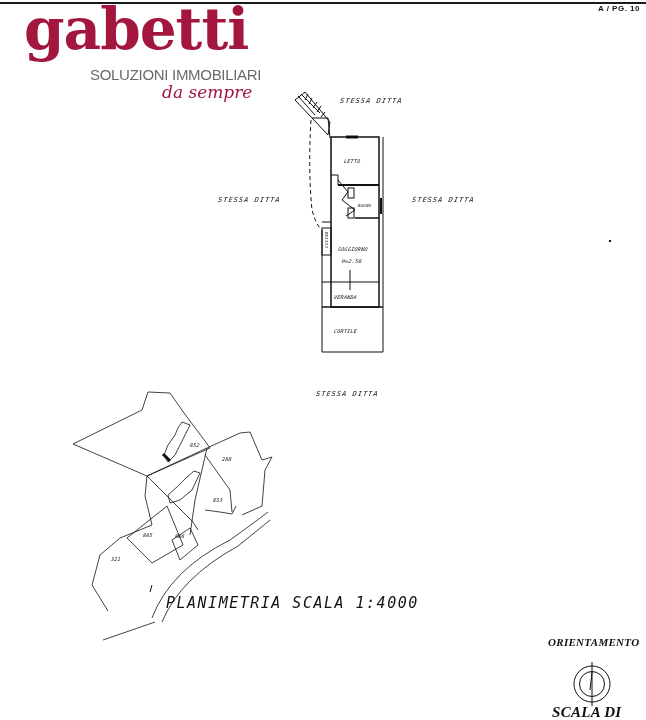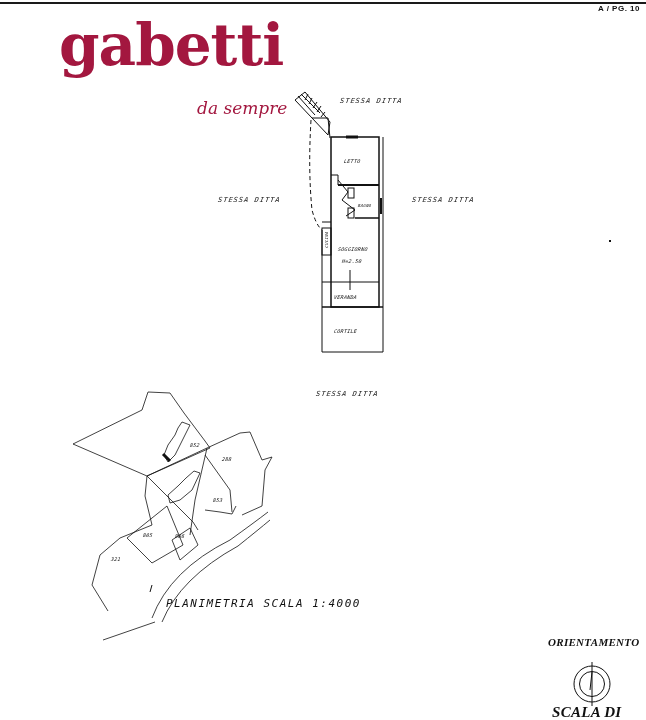--- a/index.html
+++ b/index.html
@@ -1,37 +1,38 @@
 <!DOCTYPE html>
 <html><head>
   <meta charset="utf-8">
   <style>
     html, body { margin:0; padding:0; background:#ffffff; }
     body { width:646px; height:720px; position:relative; overflow:hidden; font-family:"Liberation Sans", sans-serif; color:#111; }
     .topline { position:absolute; left:0; top:2px; width:646px; height:2px; background:#1a1a1a; }
     .pageref { position:absolute; right:6px; top:4px; font-family:"Liberation Sans", sans-serif; font-weight:bold; font-size:8px; letter-spacing:0.5px; color:#111; }
-    .logo { position:absolute; left:24px; top:30px; width:240px; height:90px;margin-left:35px; }
+    .logo { position:absolute; left:24px; top:14px; width:240px; height:90px; }
     .logo-main { position:absolute; left:0; top:-14px; font-family:"DejaVu Serif", serif; font-weight:bold; font-size:58px; color:#a3173f; letter-spacing:-1px; line-height:1; }
     .logo-sub { position:absolute; left:66px; top:52px; font-family:"Liberation Sans", sans-serif; font-size:15px; color:#6a6a6a; letter-spacing:-0.3px; white-space:nowrap; }
     .logo-tag { position:absolute; left:138px; top:68px; font-family:"DejaVu Serif", serif; font-style:italic; font-size:17px; color:#a3173f; white-space:nowrap; }
     .label { position:absolute; font-family:"DejaVu Sans Mono", monospace; font-style:italic; font-size:7px; letter-spacing:1px; color:#111; white-space:nowrap; transform:skewX(-8deg); }
     .tiny { font-size:5px; letter-spacing:0.3px; }
-    .plan-title { position:absolute; left:166px; top:596px; font-family:"DejaVu Sans Mono", monospace; font-style:italic; font-size:11px; letter-spacing:1.5px; line-height:15px; white-space:nowrap;text-align:center; }
+    .plan-title { position:absolute; left:166px; top:596px; font-family:"DejaVu Sans Mono", monospace; font-style:italic; font-size:15px; letter-spacing:1.5px; line-height:15px; white-space:nowrap;text-align:center; }
     .orient { position:absolute; left:548px; top:636px; font-family:"Liberation Serif", serif; font-style:italic; font-weight:bold; font-size:11px; letter-spacing:0.3px; }
     .scale { position:absolute; left:552px; top:704px; font-family:"Liberation Serif", serif; font-style:italic; font-weight:bold; font-size:15px; letter-spacing:0.3px; }
     svg.draw { position:absolute; left:0; top:0; }
   </style>
 </head>
 <body>
 
 <div class="topline"></div>
 <div class="pageref">A / PG. 10</div>
 
 <div class="logo">
   <div class="logo-main"><span>gabetti</span></div>
+  <div class="logo-sub">SOLUZIONI IMMOBILIARI</div>
   <div class="logo-tag">da sempre</div>
 </div>
 
 <svg class="draw" width="646" height="720" viewBox="0 0 646 720">
   <g fill="none" stroke="#111" stroke-width="1">
 
     <g>
       <polygon points="295,100 305,92 330,122 328,135 312,118"></polygon>
       <line x1="298" y1="96" x2="315" y2="115"></line>
       <line x1="301" y1="94" x2="320" y2="113"></line>

